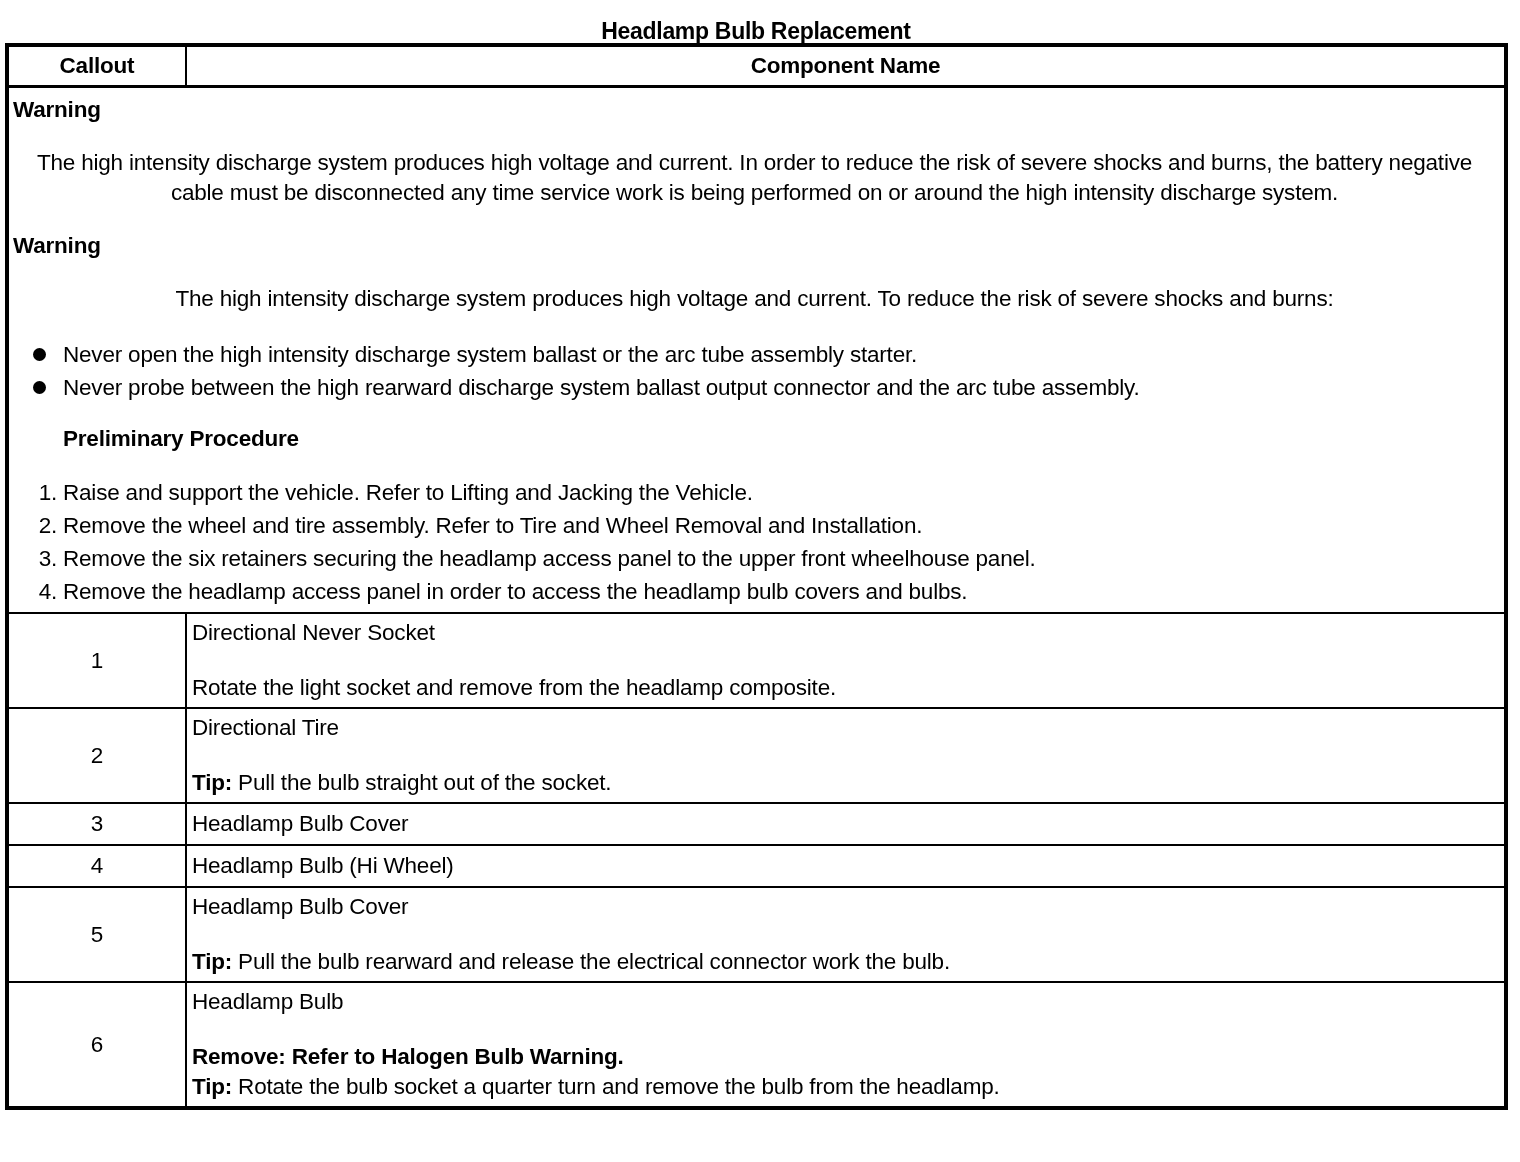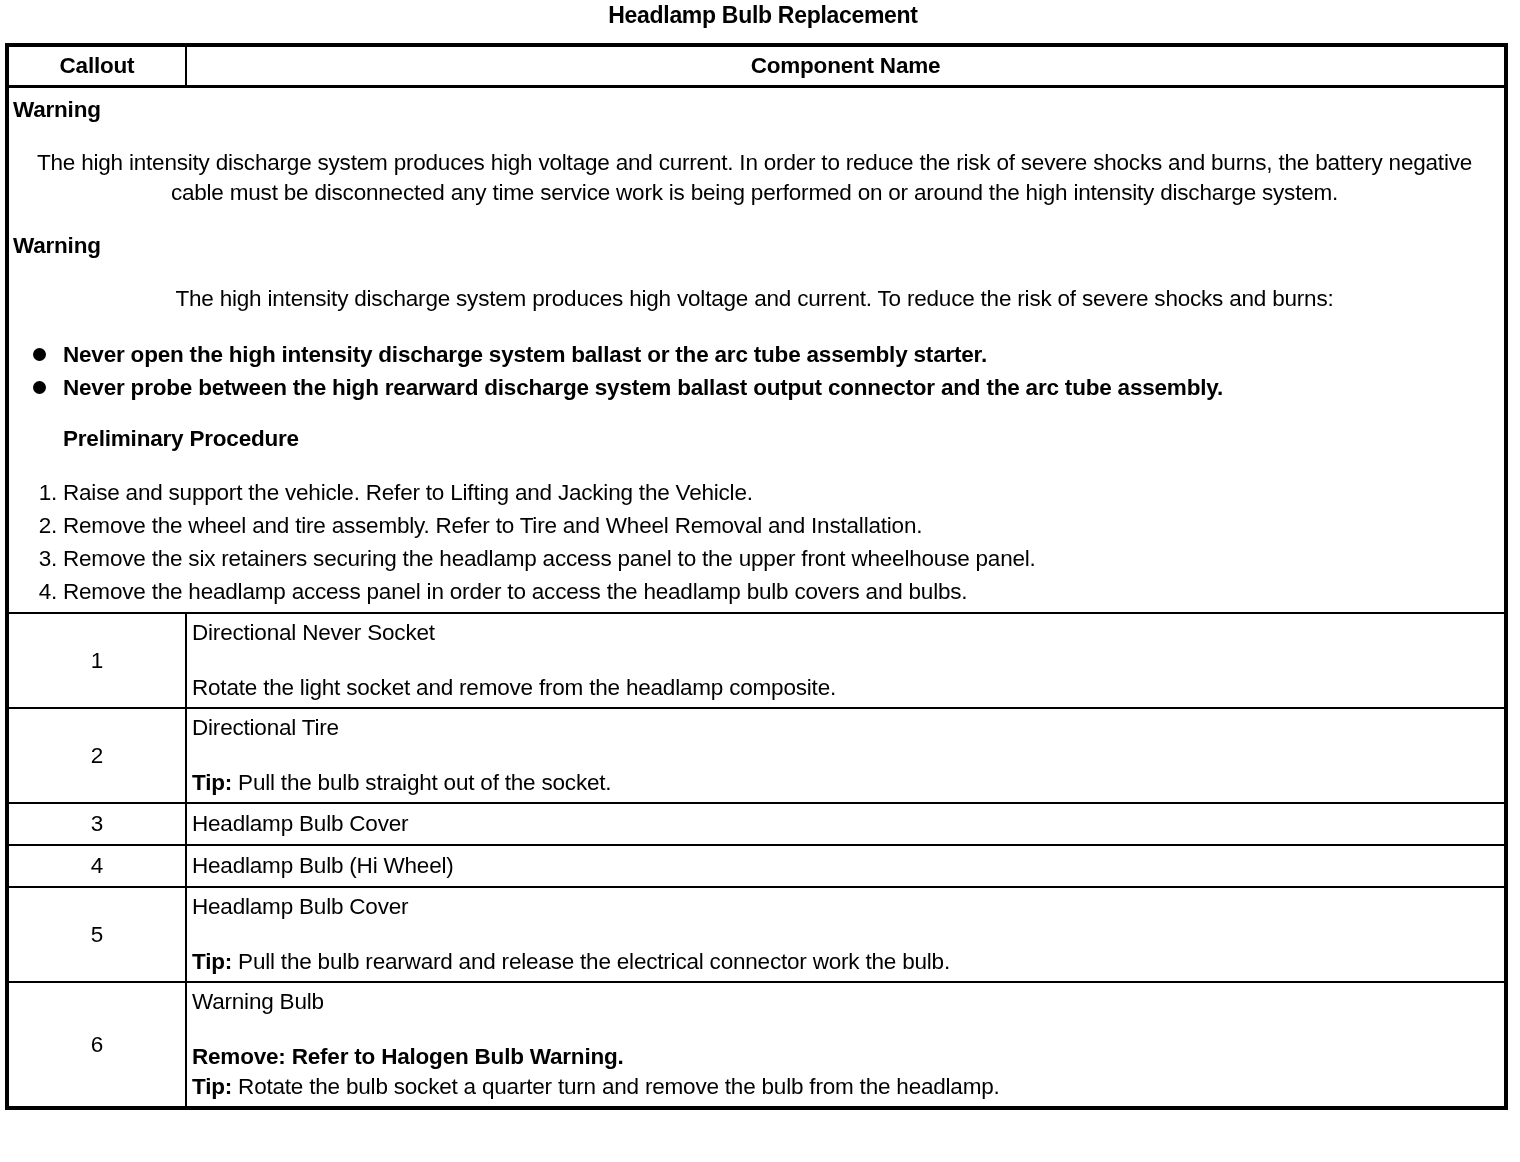--- a/index.html
+++ b/index.html
@@ -10,29 +10,28 @@
     body {
       width: 1520px;
       height: 1162px;
       position: relative;
       font-family: "Liberation Sans", sans-serif;
       color: #000000;
       overflow: hidden;
     }
     .doc-title {
       position: absolute;
-      top: 0;
+      top: 16px;
       left: 0;
       width: 1512px;
       text-align: center;
       font-weight: bold;
       font-size: 23px;
       line-height: 30px;
       letter-spacing: -0.3px;
-      padding-left: 7px;
     }
     table.main {
       position: absolute;
       top: 43px;
       left: 5px;
       width: 1503px;
       border-collapse: collapse;
       border: 4px solid #000;
       table-layout: fixed;
     }
@@ -67,21 +66,20 @@
     }
     ul.bullets {
       list-style: none;
       margin: 0 0 20px 0;
       padding: 0;
     }
     ul.bullets li {
       position: relative;
       padding-left: 50px;
       line-height: 33px;
-      font-weight: bold;
     }
     .bullet-dot {
       position: absolute;
       left: 20px;
       top: 10px;
       width: 13px;
       height: 13px;
       border-radius: 50%;
       background: #000;
     }
@@ -217,20 +215,20 @@
       <td class="comp-cell">
         <span class="comp-name">Headlamp Bulb Cover</span>
         <span class="comp-gap"></span>
         <span class="comp-name"><span class="bold">Tip:</span><span> Pull the bulb rearward and release the electrical connector work the bulb.</span></span>
       </td>
     </tr>
 
     <tr>
       <td class="callout-cell">6</td>
       <td class="comp-cell">
-        <span class="comp-name">Warning Bulb</span>
+        <span class="comp-name">Headlamp Bulb</span>
         <span class="comp-gap"></span>
         <span class="comp-name bold">Remove: Refer to Halogen Bulb Warning.</span>
         <span class="comp-name"><span class="bold">Tip:</span><span> Rotate the bulb socket a quarter turn and remove the bulb from the headlamp.</span></span>
       </td>
     </tr>
   </tbody>
 </table>
 
 </body></html>

